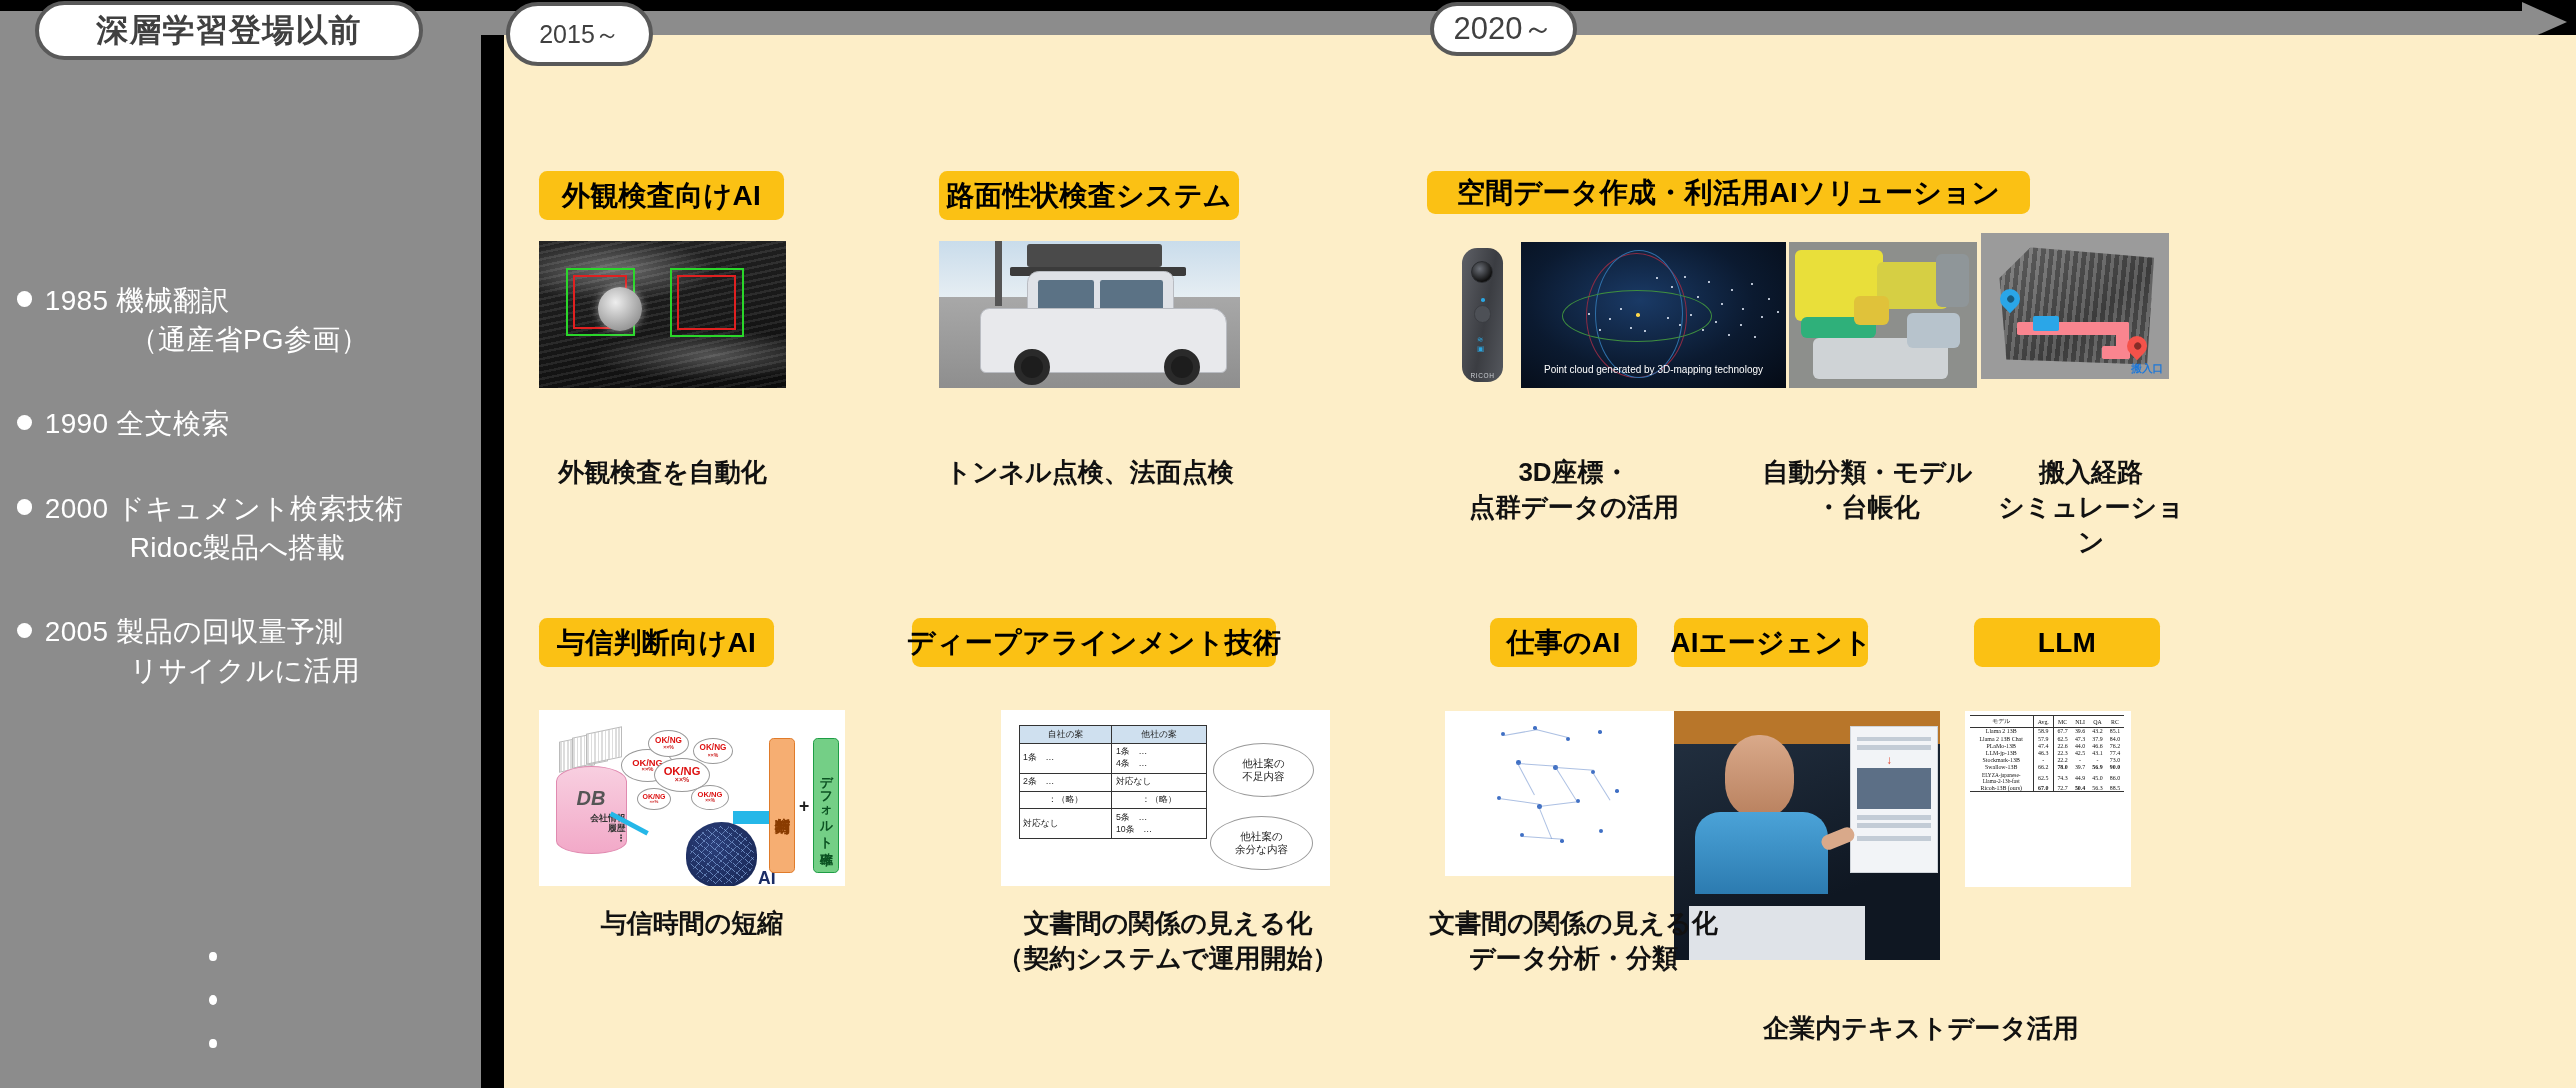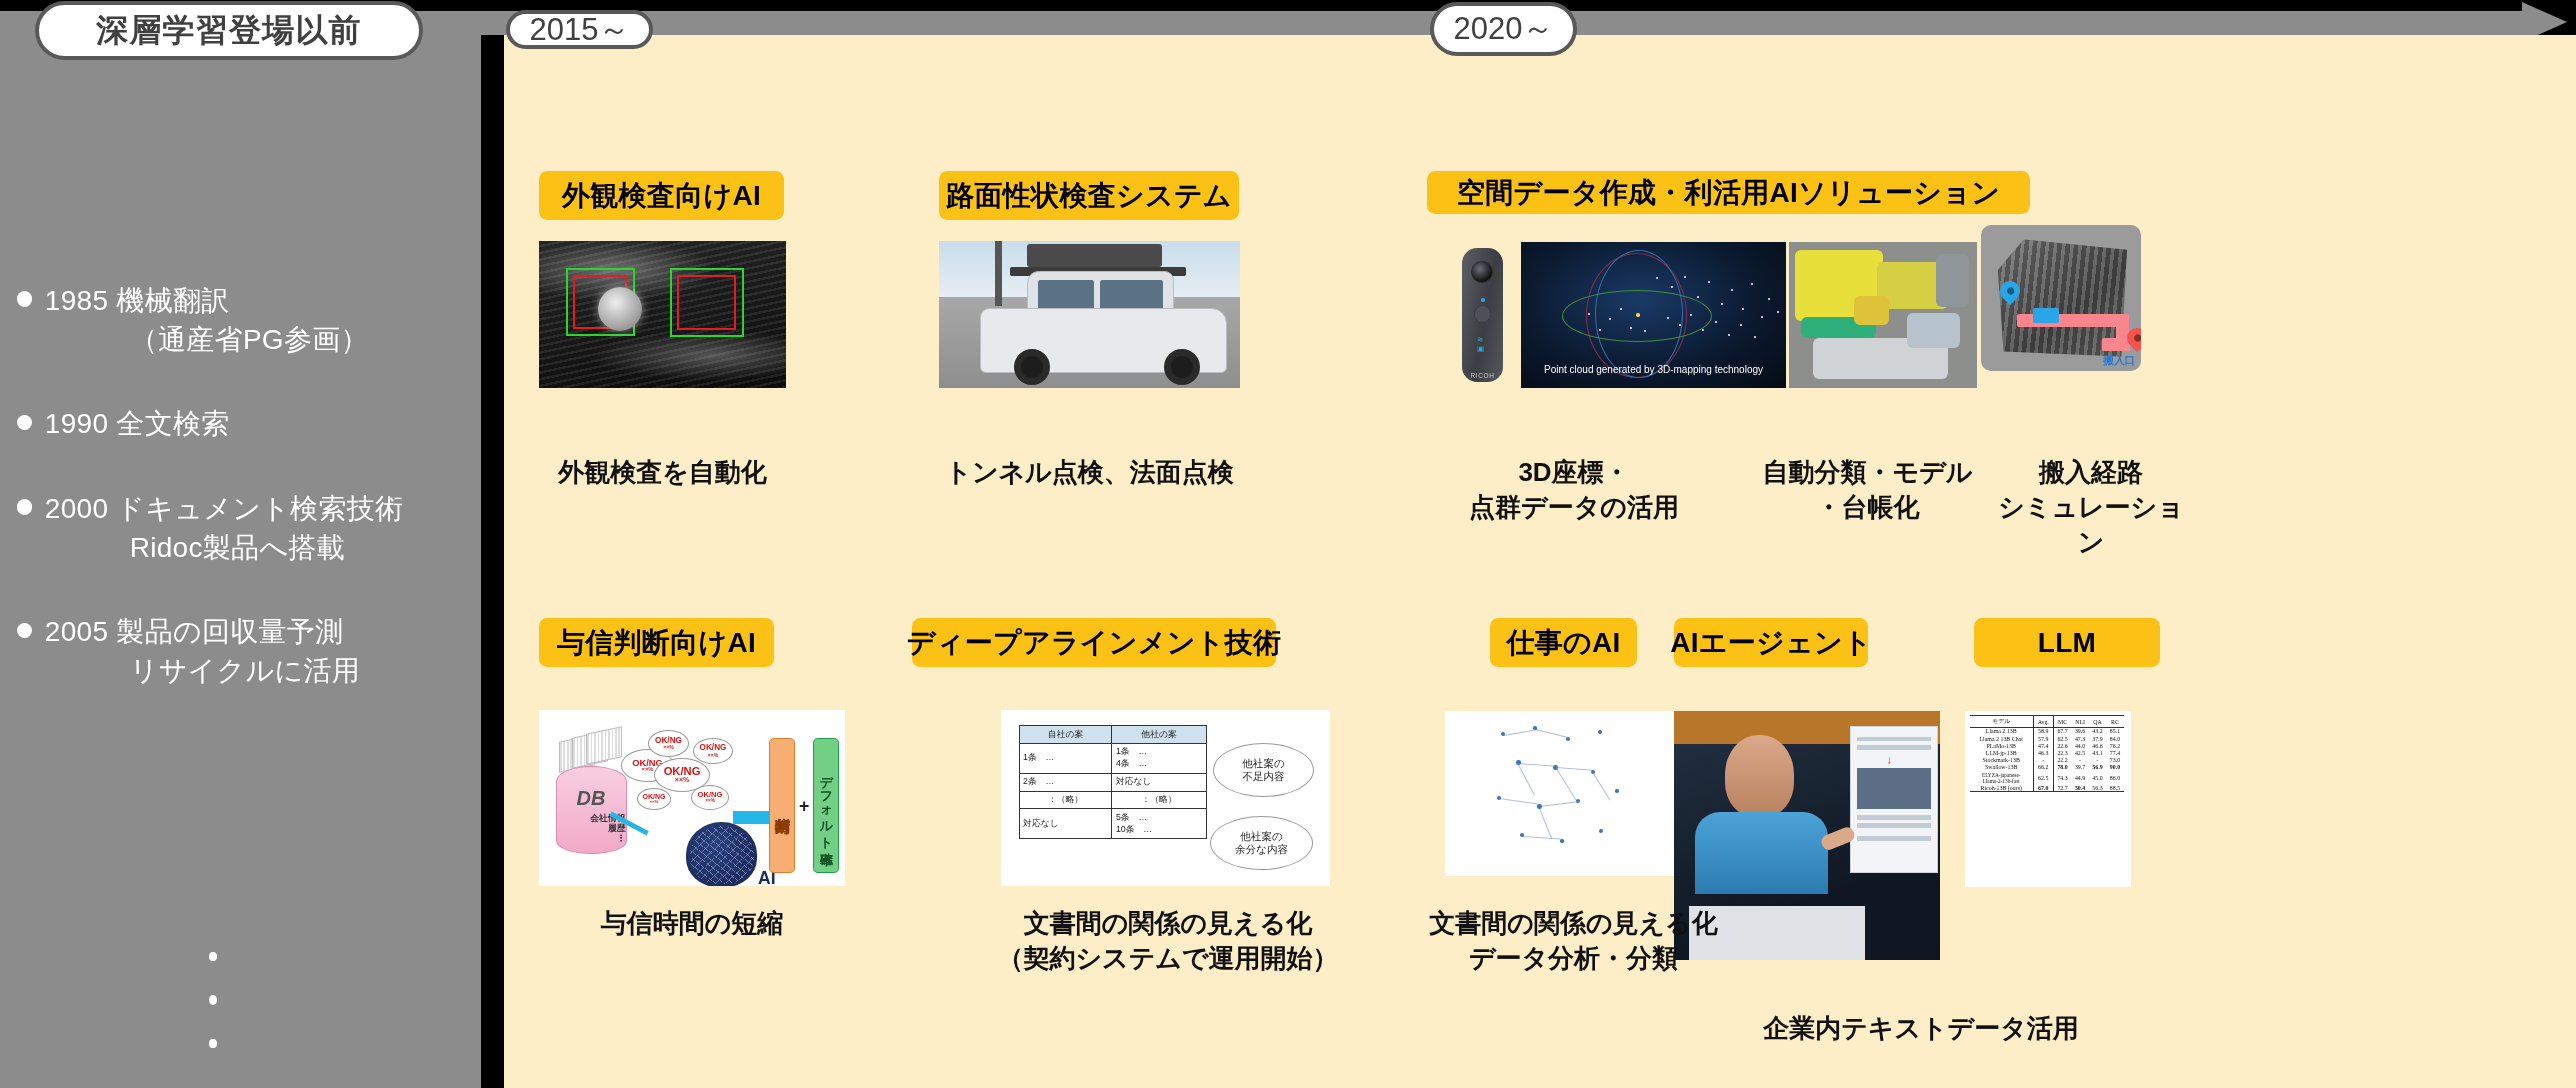--- a/index.html
+++ b/index.html
@@ -60,21 +60,21 @@
   .pill {
     position: absolute;
     background: #ffffff;
     border: 4.1px solid #595959;
     border-radius: 41px;
     color: #404040;
     display: flex; align-items: center; justify-content: center;
     white-space: nowrap;
   }
   .pill-era { left: 35px; top: 1.2px; width: 388px; height: 59px; font-size: 32px; font-weight: 700; letter-spacing: 1.2px; }
-  .pill-2015 { left: 506px; top: 2.4px; width: 147px; height: 39px; font-size: 31px; margin-top: 8px; }
+  .pill-2015 { left: 506px; top: 2.4px; width: 147px; height: 64px; font-size: 25px; }
   .pill-2020 { left: 1430px; top: 2.4px; width: 147px; height: 54px; font-size: 31px; }
 
   
   .badge {
     position: absolute;
     background: #fbc114;
     border-radius: 8.2px;
     color: #000;
     font-size: 28px;
     font-weight: 700;
@@ -354,21 +354,21 @@
     <div class="media m-cls" style="left:1285px; top:207px; width:188px; height:146px;">
       <div class="blob" style="left:5.9px; top:8.2px; width:88px; height:71px; background:#e9df3a;"></div>
       <div class="blob" style="left:88px; top:20px; width:71px; height:47px; background:#d6cf44;"></div>
       <div class="blob" style="left:11.8px; top:75px; width:75px; height:21px; background:#2fb07a;"></div>
       <div class="blob" style="left:23.5px; top:96px; width:135px; height:41px; background:#cfd3d6;"></div>
       <div class="blob" style="left:118px; top:71px; width:53px; height:35px; background:#b7c3cc;"></div>
       <div class="blob" style="left:147px; top:11.8px; width:33px; height:53px; background:#8f9699;"></div>
       <div class="blob" style="left:65px; top:54px; width:35px; height:29px; background:#e0c23a;"></div>
     </div>
 
-    <div class="media m-route" style="left:1477px; top:190px; width:160px; height:146px;border-radius:10px;">
+    <div class="media m-route" style="left:1477px; top:198px; width:188px; height:146px;">
       <div class="floor"></div>
       <div class="path" style="left:36px; top:89px; width:112px;"></div>
       <div class="path" style="left:135px; top:89px; width:13px; height:36px;"></div>
       <div class="path" style="left:121px; top:113px; width:28px;"></div>
       <div class="pin" style="left:19px; top:56px; background:#2aa6e8;"></div>
       <div class="pin" style="left:146px; top:103px; background:#f4524a;"></div>
       <div class="blue-label" style="left:52px; top:83px; background:#2aa6e8; color:#2aa6e8; width:26px; height:15.3px; border-radius:1.8px;"></div>
       <div class="m-route-text" style="right:5.9px; bottom:3.5px;">搬入口</div>
     </div>
 

